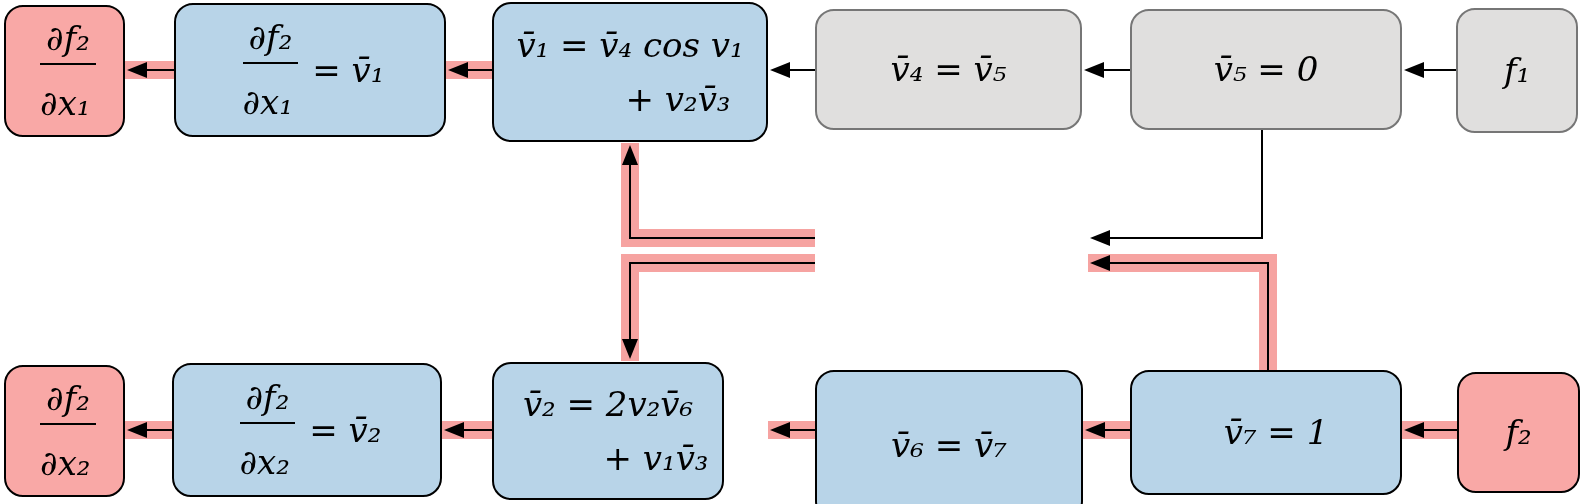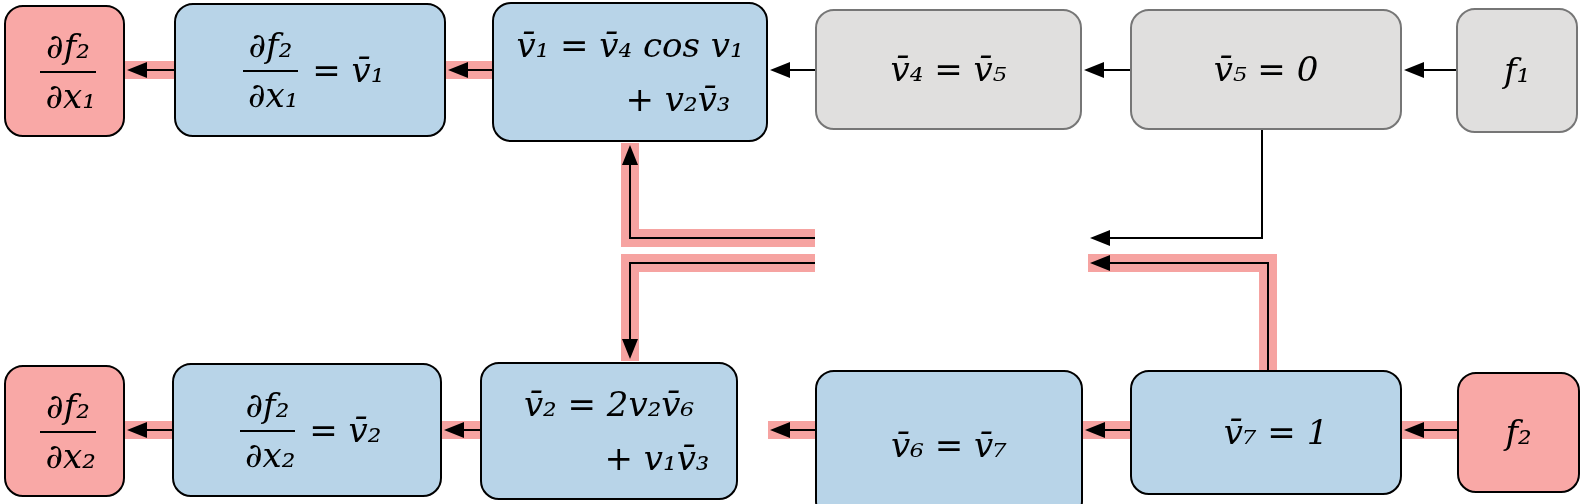--- a/index.html
+++ b/index.html
@@ -21,37 +21,37 @@
   .node{
     position:absolute;z-index:1;box-sizing:border-box;
     border:2px solid var(--ink);border-radius:19px;
     display:flex;align-items:center;justify-content:center;
     font-style:italic;font-size:34px;color:var(--ink);
     white-space:nowrap;line-height:1.2;
   }
   .node.blue{background:var(--blue);}
   .node.red{background:var(--red);}
   .node.gray{background:var(--gray);border-color:var(--gray-border);}
-  .frac{display:inline-flex;flex-direction:column;align-items:flex-end;margin-left:7px;}
+  .frac{display:inline-flex;flex-direction:column;align-items:flex-start;margin-left:7px;}
   .frac .num{border-bottom:2.5px solid var(--ink);padding:0 6px 4px 6px;}
-  .frac .den{padding-top:3px;}
+  .frac .den{padding-top:18px;}
   .frac-eq{display:flex;align-items:center;gap:14px;}
   .lines{display:flex;flex-direction:column;align-items:center;line-height:1.6;}
   .lines .l2{transform:translateX(48px);}
   
   #n-out1 {left:4px;   top:5px;   width:121px; height:132px;}
   #n-rule1{left:174px; top:3px;   width:272px; height:134px;}
   #n-v1   {left:492px; top:2px;   width:276px; height:140px;}
   #n-v4   {left:815px; top:9px;   width:267px; height:121px;}
   #n-v5   {left:1130px;top:9px;   width:272px; height:121px;}
   #n-f1   {left:1456px;top:8px;   width:122px; height:125px;}
   #n-v3   {left:815px; top:190px; width:273px; height:123px;}
   #n-out2 {left:4px;   top:365px; width:121px; height:132px;}
   #n-rule2{left:172px; top:363px; width:270px; height:134px;}
-  #n-v2   {left:480px; top:362px; width:258px; height:138px;}
+  #n-v2   {left:492px; top:362px; width:232px; height:138px;}
   #n-v6   {left:815px; top:370px; width:268px; height:150px;}
   #n-v7   {left:1130px;top:370px; width:272px; height:125px;padding-left:20px;}
   #n-f2   {left:1457px;top:372px; width:123px; height:121px;}
 </style>
 </head>
 <body>
 
 <div class="canvas">
 
   <svg id="edge-layer" width="1582" height="504" viewBox="0 0 1582 504">

